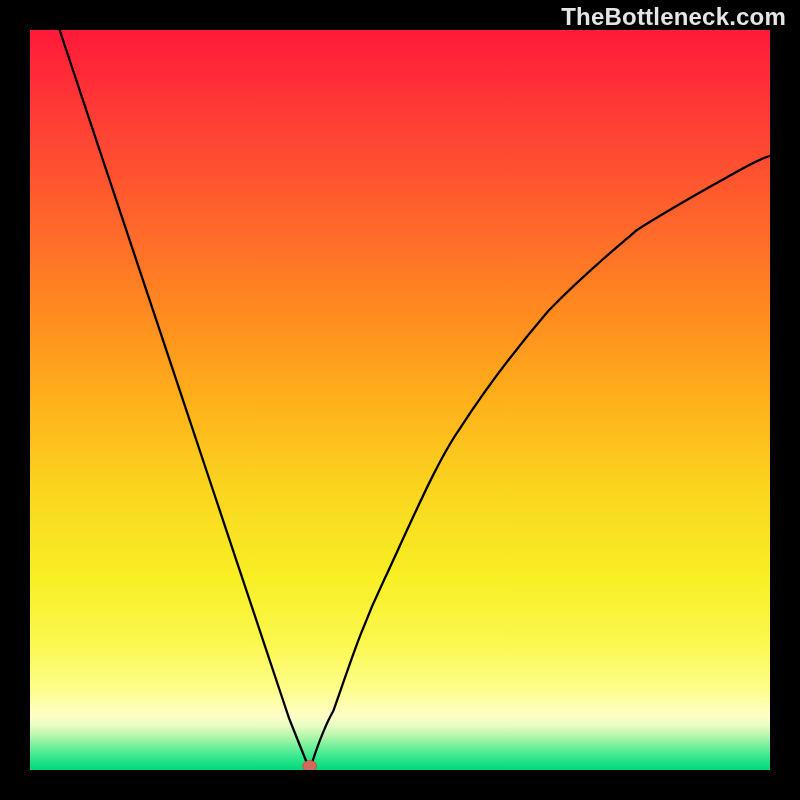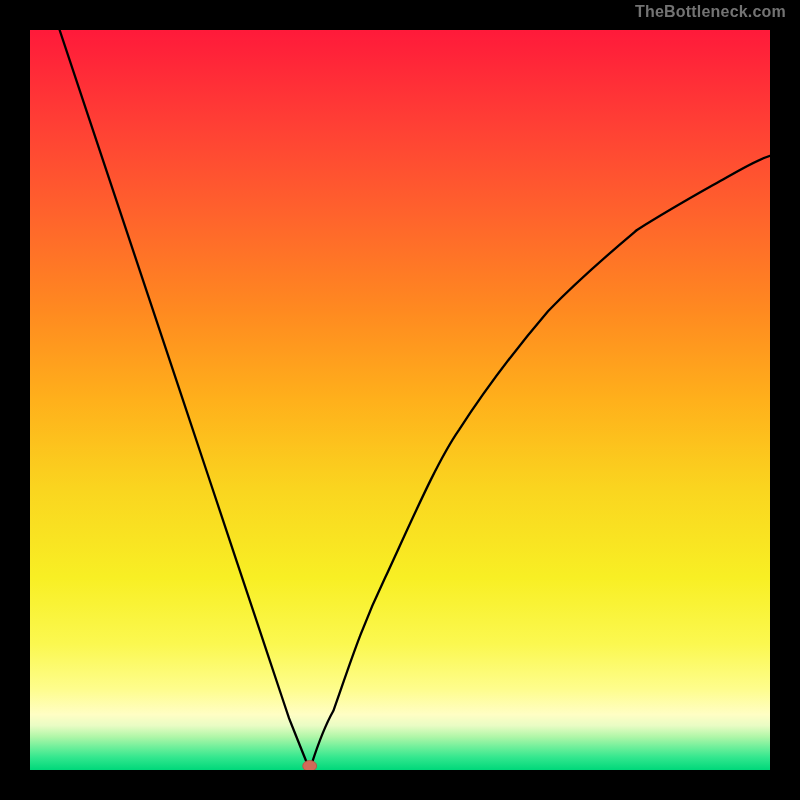--- a/index.html
+++ b/index.html
@@ -10,23 +10,23 @@
     width: 800px;
     height: 800px;
     background: #000000;
     position: relative;
     font-family: Arial, Helvetica, sans-serif;
   }
   .watermark {
     position: absolute;
     top: 3px;
     right: 14px;
-    font-size: 16px;
+    font-size: 24px;
     font-weight: 600;
-    color: #737373;
+    color: #e5e5e5;
     z-index: 50;
     letter-spacing: 0.2px;
   }
   .plot-area {
     position: absolute;
     left: 30px;
     top: 30px;
     width: 740px;
     height: 740px;
   }

